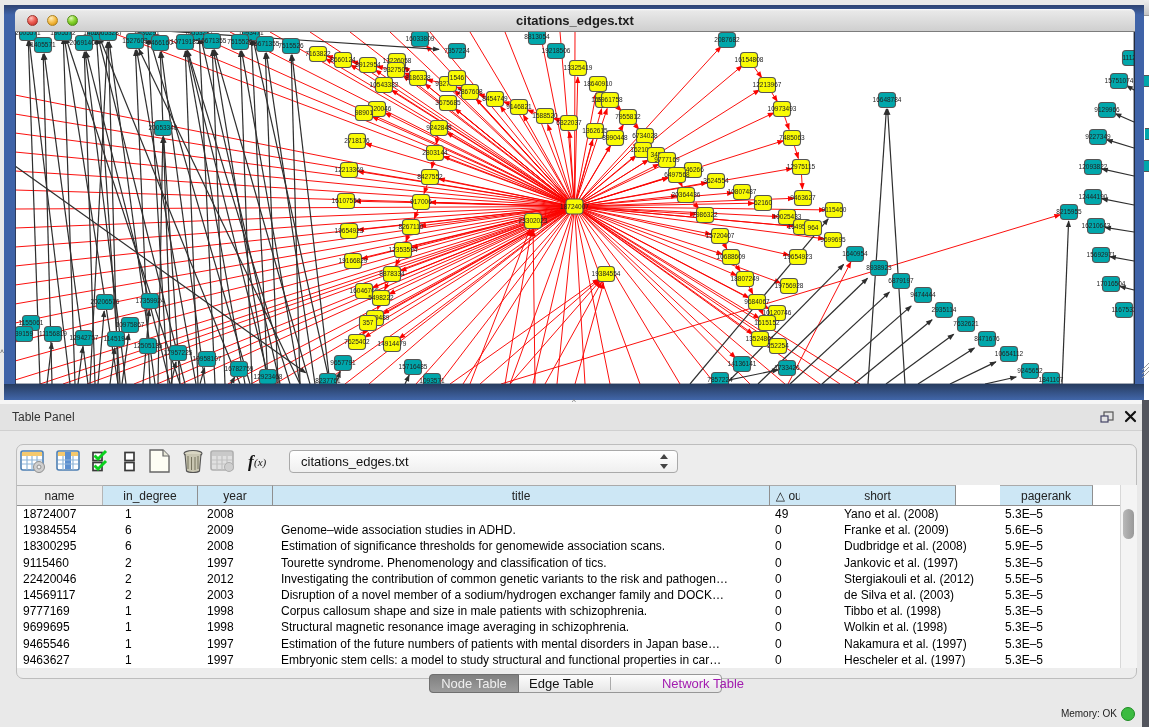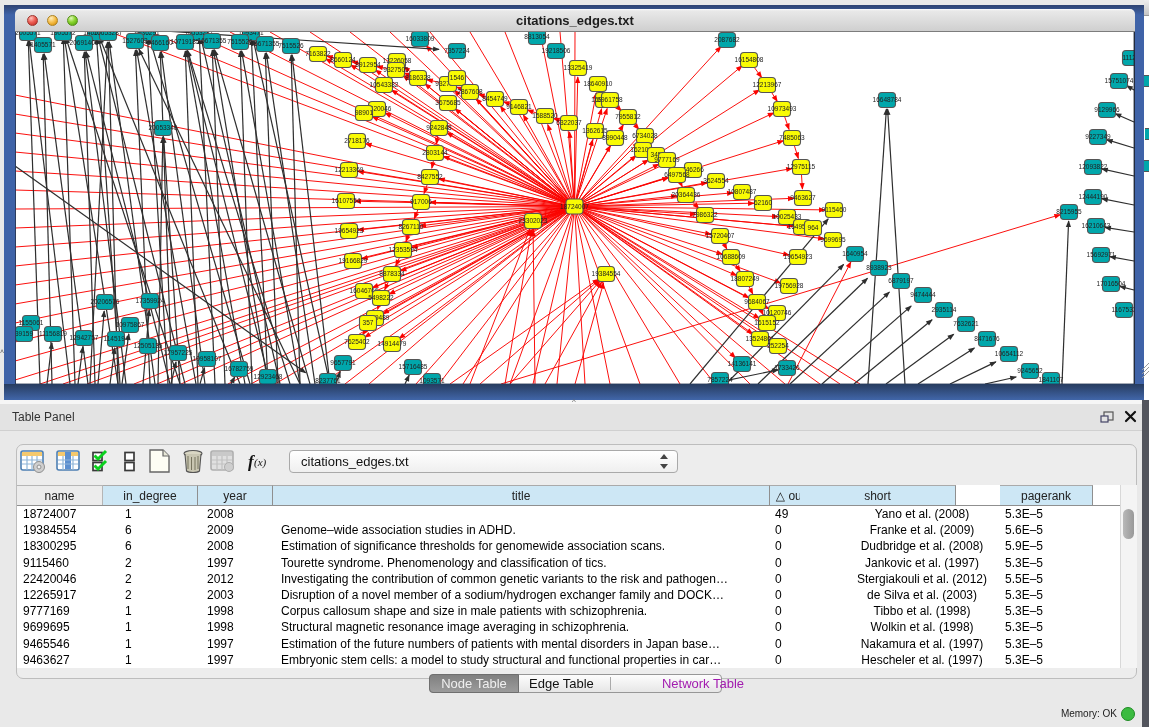--- a/index.html
+++ b/index.html
@@ -34,21 +34,21 @@
 #h2{left:198px;width:75px}
 #h3{left:273px;width:497px}
 #h4{left:770px;width:74px}
 #h5{left:800px;width:156px}
 #h6{left:1000px;width:93px}
 #hdrline{left:17px;top:505px;width:1103px;height:1px;background:#8f8f8f}
 #rows{left:17px;top:506px;width:1103px;height:162px;background:#fff;font-size:12px;color:#000}
 .tr{height:16.2px;position:relative;white-space:nowrap}
 .tr div{position:absolute;top:1px}
 .c0{left:6px} .c1{left:8px} .c2{left:12px} .c3{left:9px} .c4{left:5px}
-.c5{left:0;width:156px;text-align:center} .c6{left:5px}
+.c5{left:0;width:156px;text-align:left} .c6{left:5px}
 .c1{left:108px} .c2{left:190px} .c3{left:264px} .c4{left:758px} .c5{left:827px} .c6{left:988px}
 #vscroll{left:1120px;top:485px;width:17px;height:183px;background:#f4f4f4;border-left:1px solid #d8d8d8}
 #vthumb{left:1123px;top:509px;width:11px;height:30px;background:linear-gradient(90deg,#b9b9b9,#989898);border-radius:6px}
 
 #tabs{left:429px;top:674px;width:293px;height:19px;border:1px solid #979797;border-radius:4px;background:linear-gradient(#fdfdfd,#e6e6e6);overflow:hidden}
 #tabsel{left:429px;top:674px;width:90px;height:19px;border-radius:4px 0 0 4px;background:linear-gradient(#808080,#9b9b9b);border:1px solid #6f6f6f}
 .tabt{position:absolute;top:676px;font-size:13px}
 #tt0{left:438px;color:#f0f0f0;width:72px;text-align:center}
 #tt1{left:529px;color:#111;width:72px;text-align:left}
 #tt2{left:650px;color:#a21caf;width:106px;text-align:center}
@@ -936,21 +936,21 @@
 <div class="tr">
       <div class="c0">22420046</div>
       <div class="c1">2</div>
       <div class="c2">2012</div>
       <div class="c3">Investigating the contribution of common genetic variants to the risk and pathogen…</div>
       <div class="c4">0</div>
       <div class="c5">Stergiakouli et al. (2012)</div>
       <div class="c6">5.5E–5</div>
     </div>
 <div class="tr">
-      <div class="c0">12265917</div>
+      <div class="c0">14569117</div>
       <div class="c1">2</div>
       <div class="c2">2003</div>
       <div class="c3">Disruption of a novel member of a sodium/hydrogen exchanger family and DOCK…</div>
       <div class="c4">0</div>
       <div class="c5">de Silva et al. (2003)</div>
       <div class="c6">5.3E–5</div>
     </div>
 <div class="tr">
       <div class="c0">9777169</div>
       <div class="c1">1</div>

